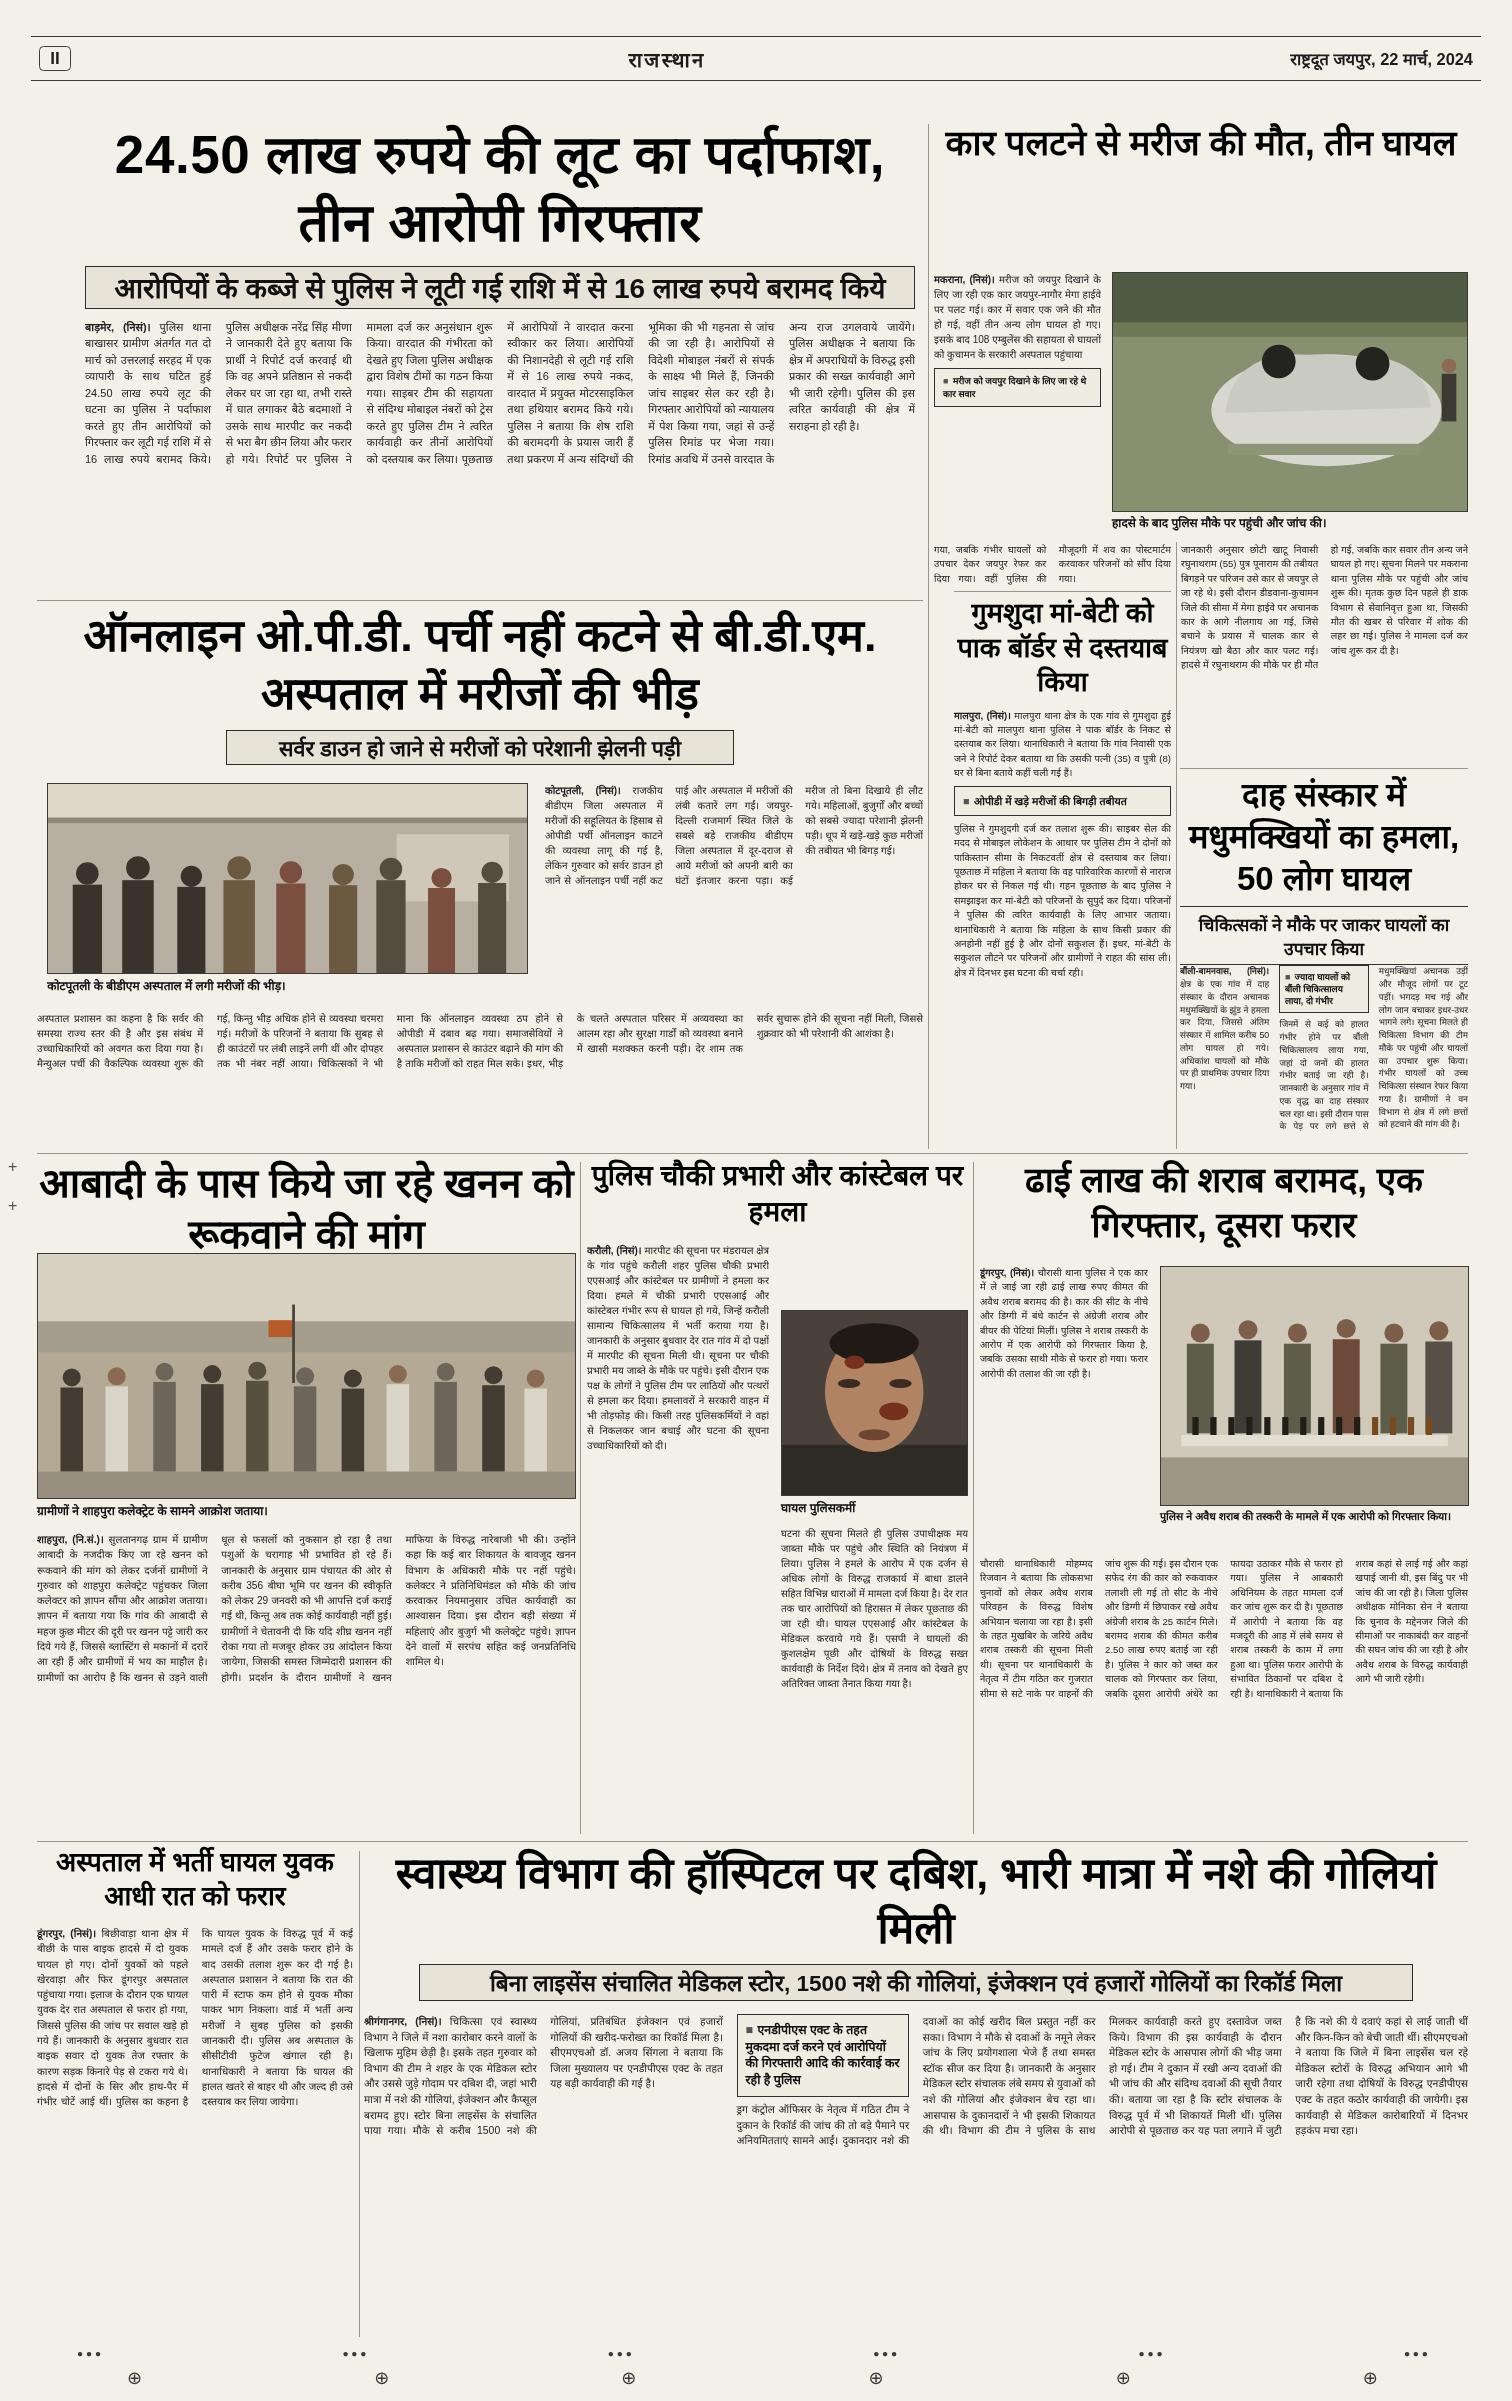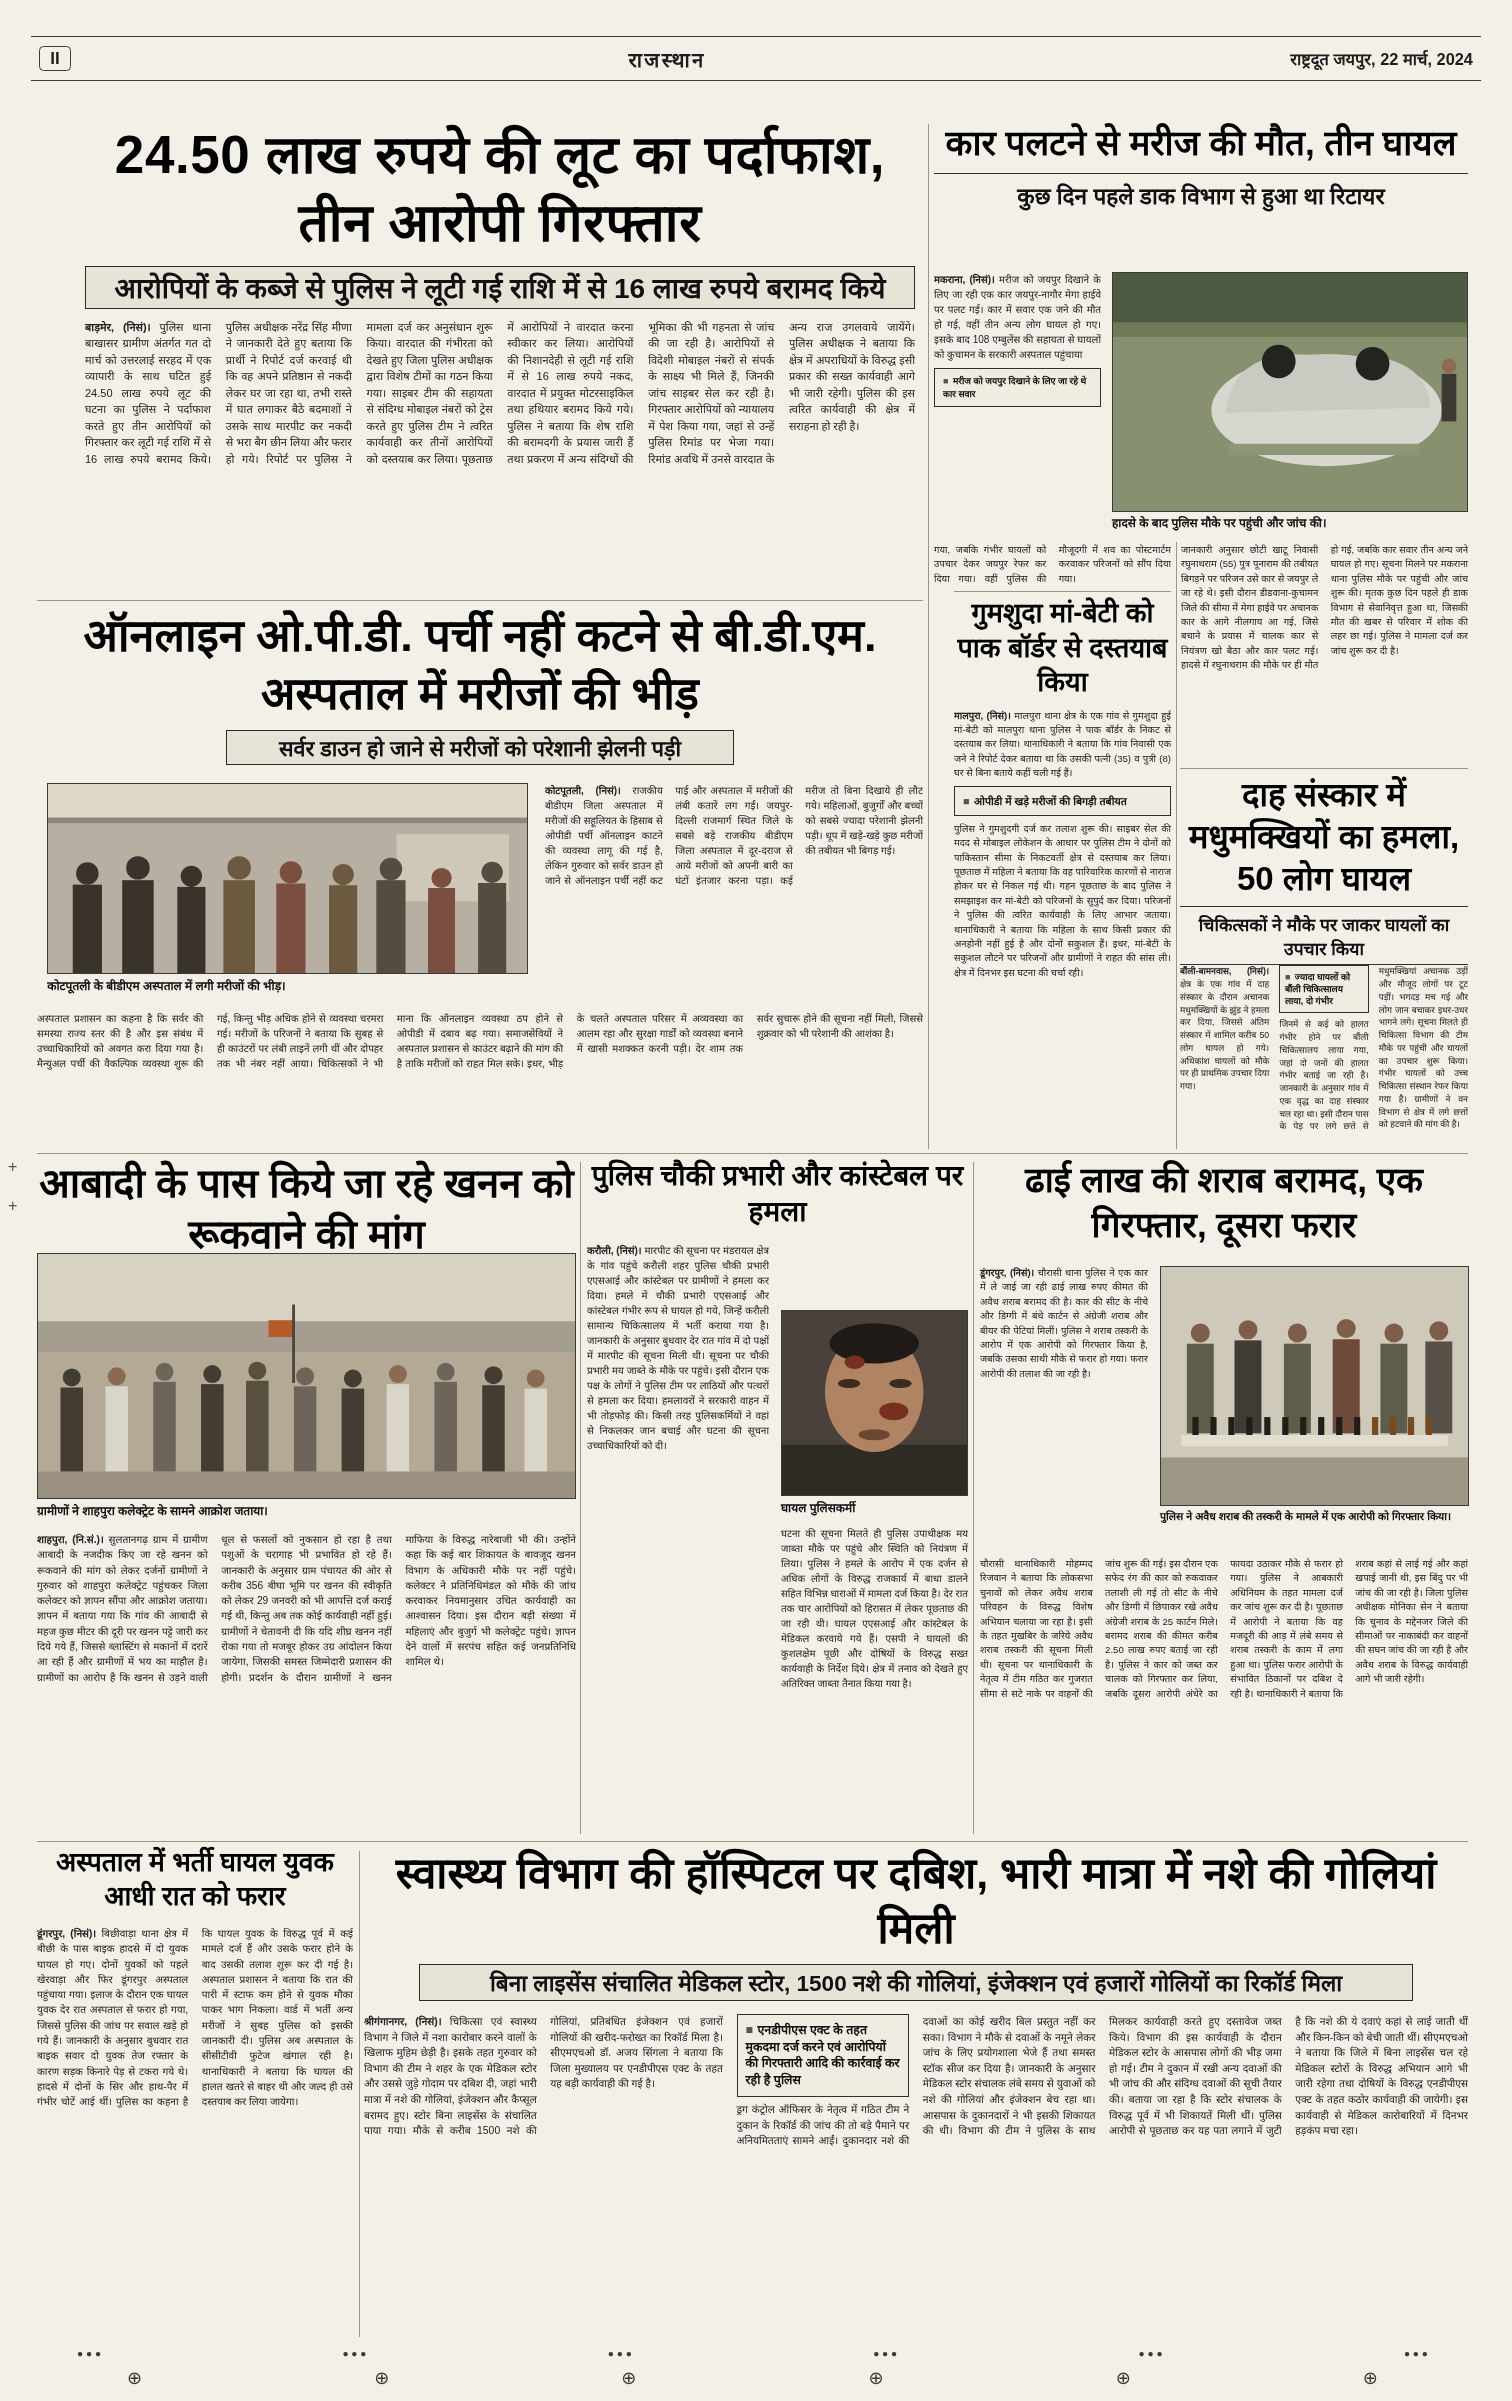--- a/index.html
+++ b/index.html
@@ -155,21 +155,20 @@
   <section id="a1" class="article">
     <h1 class="hl">24.50 लाख रुपये की लूट का पर्दाफाश, तीन आरोपी गिरफ्तार</h1>
     <div class="subband">आरोपियों के कब्जे से पुलिस ने लूटी गई राशि में से 16 लाख रुपये बरामद किये</div>
     <div class="body txt-region">
       <p class="body-text"><span class="dateline">बाड़मेर, (निसं)।</span> <span>पुलिस थाना बाखासर ग्रामीण अंतर्गत गत दो मार्च को उत्तरलाई सरहद में एक व्यापारी के साथ घटित हुई 24.50 लाख रुपये लूट की घटना का पुलिस ने पर्दाफाश करते हुए तीन आरोपियों को गिरफ्तार कर लूटी गई राशि में से 16 लाख रुपये बरामद किये। पुलिस अधीक्षक नरेंद्र सिंह मीणा ने जानकारी देते हुए बताया कि प्रार्थी ने रिपोर्ट दर्ज करवाई थी कि वह अपने प्रतिष्ठान से नकदी लेकर घर जा रहा था, तभी रास्ते में घात लगाकर बैठे बदमाशों ने उसके साथ मारपीट कर नकदी से भरा बैग छीन लिया और फरार हो गये। रिपोर्ट पर पुलिस ने मामला दर्ज कर अनुसंधान शुरू किया। वारदात की गंभीरता को देखते हुए जिला पुलिस अधीक्षक द्वारा विशेष टीमों का गठन किया गया। साइबर टीम की सहायता से संदिग्ध मोबाइल नंबरों को ट्रेस करते हुए पुलिस टीम ने त्वरित कार्यवाही कर तीनों आरोपियों को दस्तयाब कर लिया। पूछताछ में आरोपियों ने वारदात करना स्वीकार कर लिया। आरोपियों की निशानदेही से लूटी गई राशि में से 16 लाख रुपये नकद, वारदात में प्रयुक्त मोटरसाइकिल तथा हथियार बरामद किये गये। पुलिस ने बताया कि शेष राशि की बरामदगी के प्रयास जारी हैं तथा प्रकरण में अन्य संदिग्धों की भूमिका की भी गहनता से जांच की जा रही है। आरोपियों से विदेशी मोबाइल नंबरों से संपर्क के साक्ष्य भी मिले हैं, जिनकी जांच साइबर सेल कर रही है। गिरफ्तार आरोपियों को न्यायालय में पेश किया गया, जहां से उन्हें पुलिस रिमांड पर भेजा गया। रिमांड अवधि में उनसे वारदात के अन्य राज उगलवाये जायेंगे। पुलिस अधीक्षक ने बताया कि क्षेत्र में अपराधियों के विरुद्ध इसी प्रकार की सख्त कार्यवाही आगे भी जारी रहेगी। पुलिस की इस त्वरित कार्यवाही की क्षेत्र में सराहना हो रही है।</span></p>
     </div>
   </section>
 
   <section id="a2" class="article">
     <h1 class="hl">कार पलटने से मरीज की मौत, तीन घायल</h1>
-    <div class="subrule">कुछ दिन पहले डाक विभाग से हुआ था रिटायर</div>
     <div class="a2-intro txt-region">
       <p class="body-text"><span class="dateline">मकराना, (निसं)।</span> <span>मरीज को जयपुर दिखाने के लिए जा रही एक कार जयपुर-नागौर मेगा हाईवे पर पलट गई। कार में सवार एक जने की मौत हो गई, वहीं तीन अन्य लोग घायल हो गए। इसके बाद 108 एम्बुलेंस की सहायता से घायलों को कुचामन के सरकारी अस्पताल पहुंचाया</span></p>
       <div class="inset-box">
         <span class="mk">■</span><span>मरीज को जयपुर दिखाने के लिए जा रहे थे कार सवार</span>
       </div>
     </div>
     <figure class="photo a2-photo">
       <svg viewBox="0 0 630 425" preserveAspectRatio="none">
         <rect width="630" height="425" fill="#87906f"></rect>
         <rect width="630" height="95" fill="#4f5a42"></rect>

